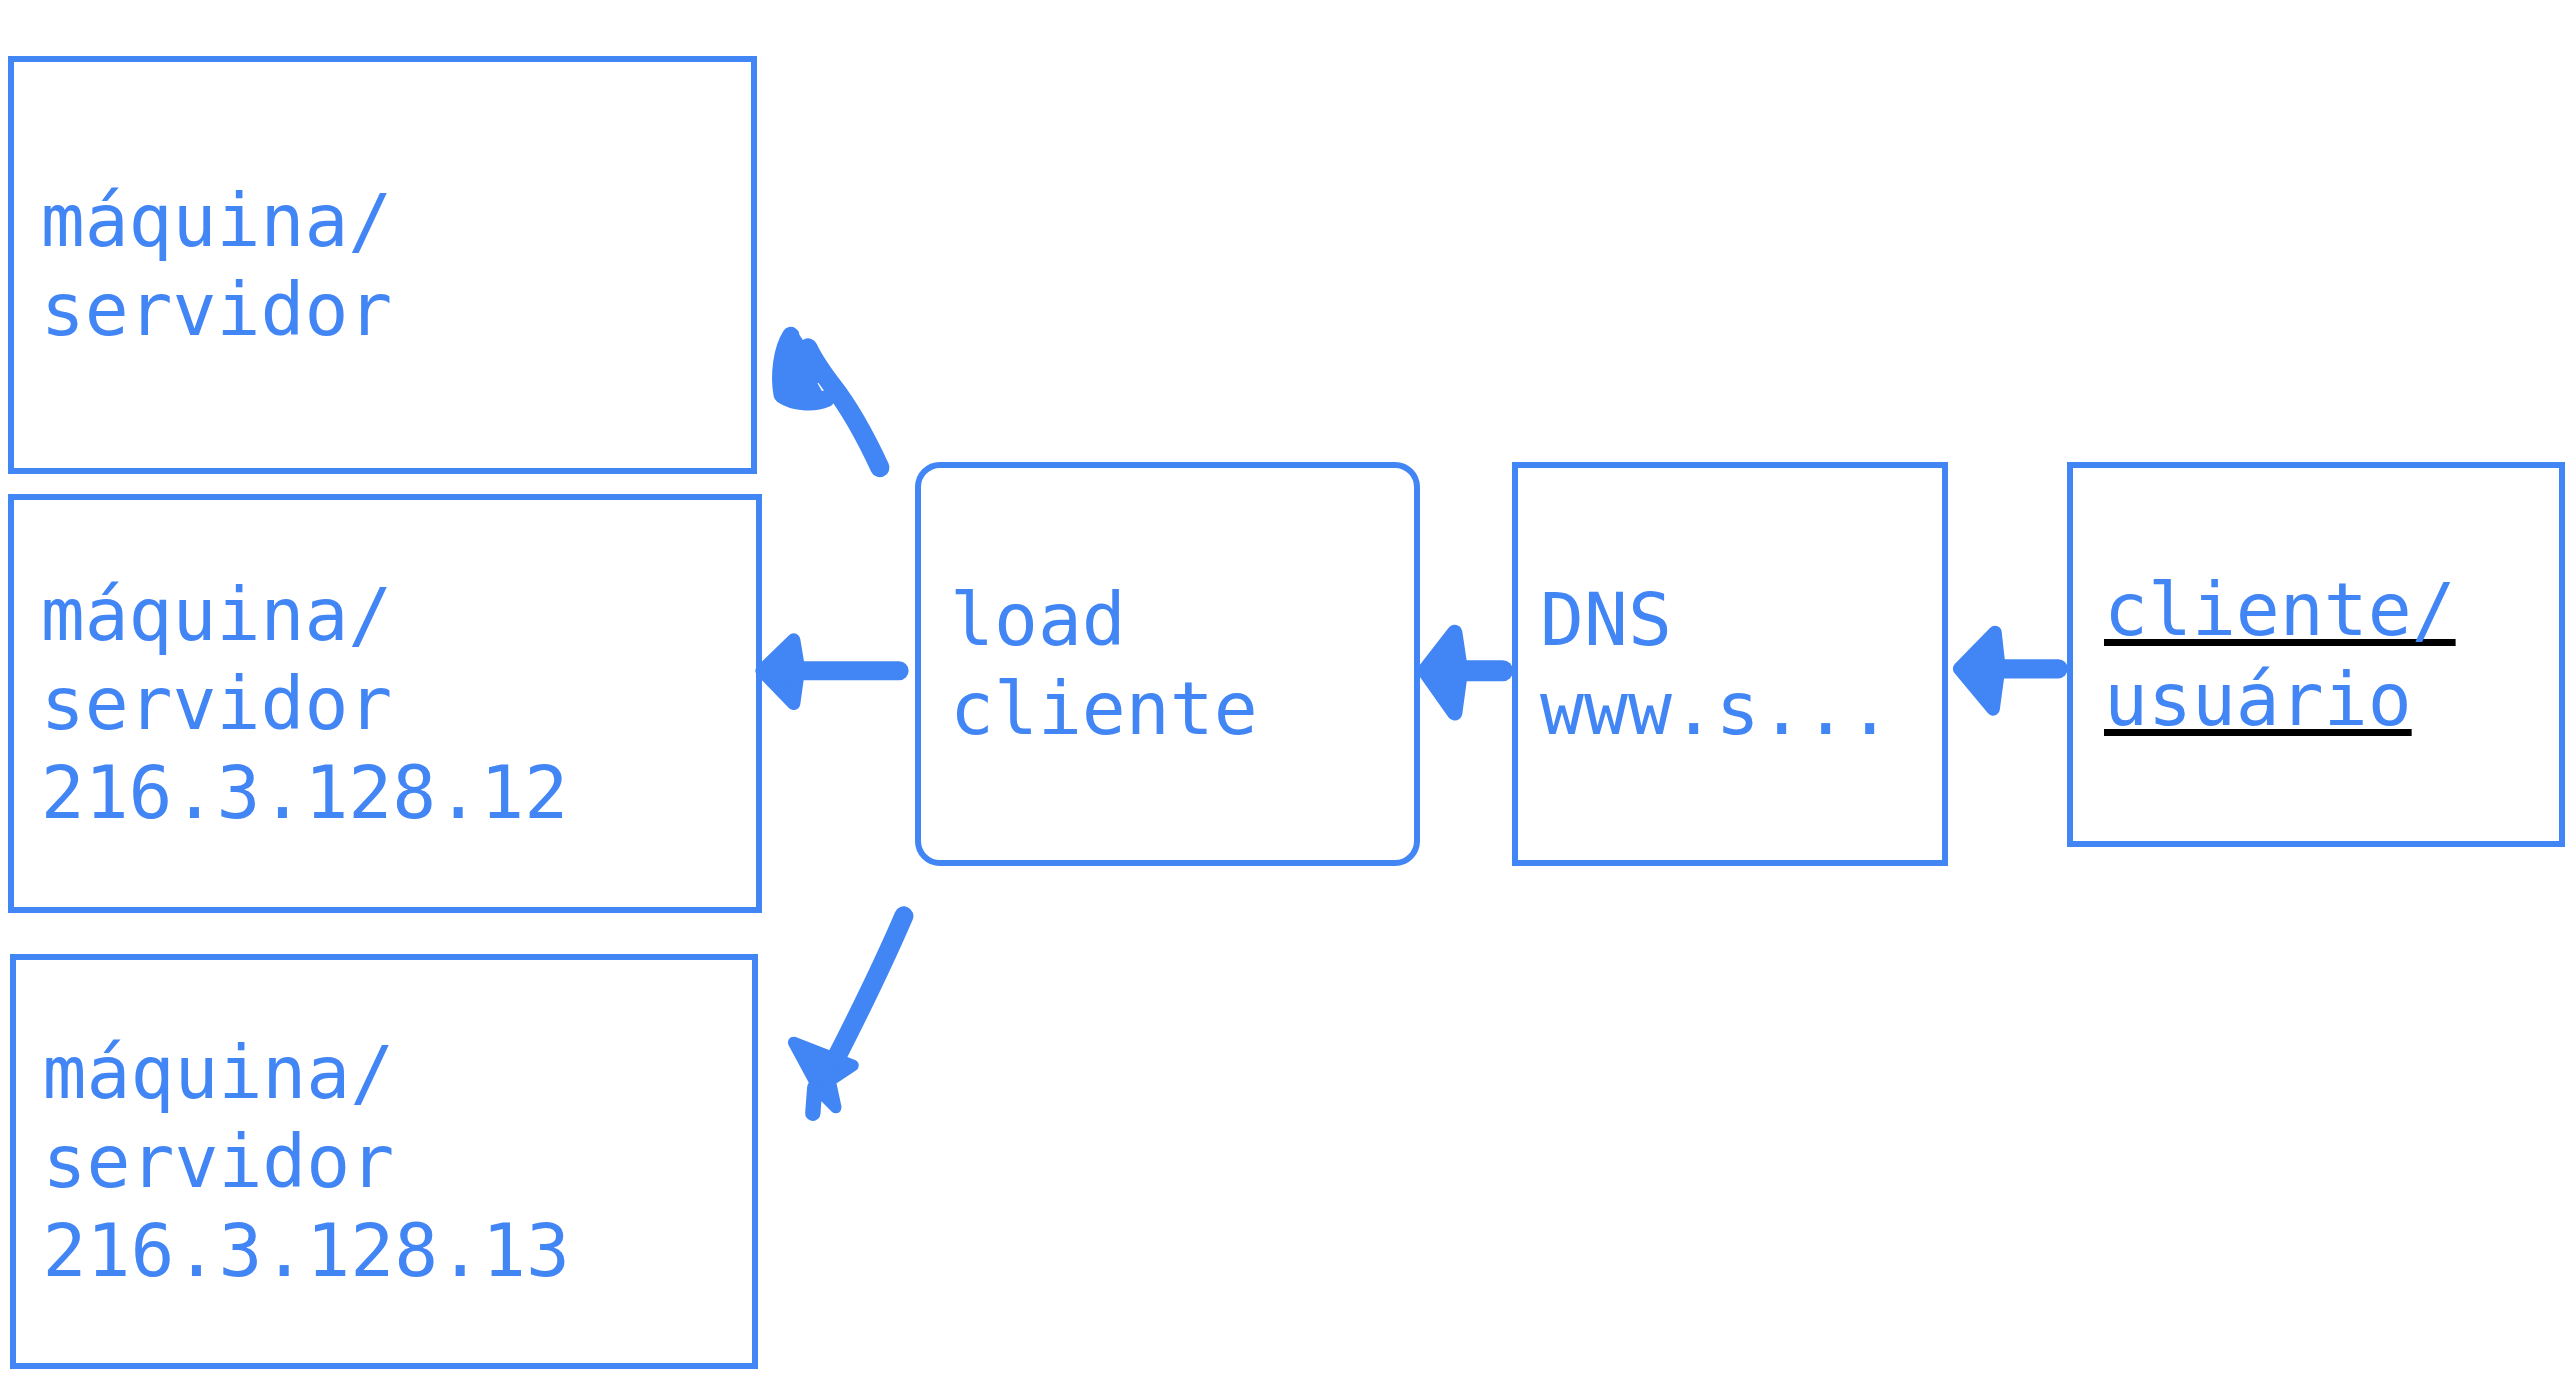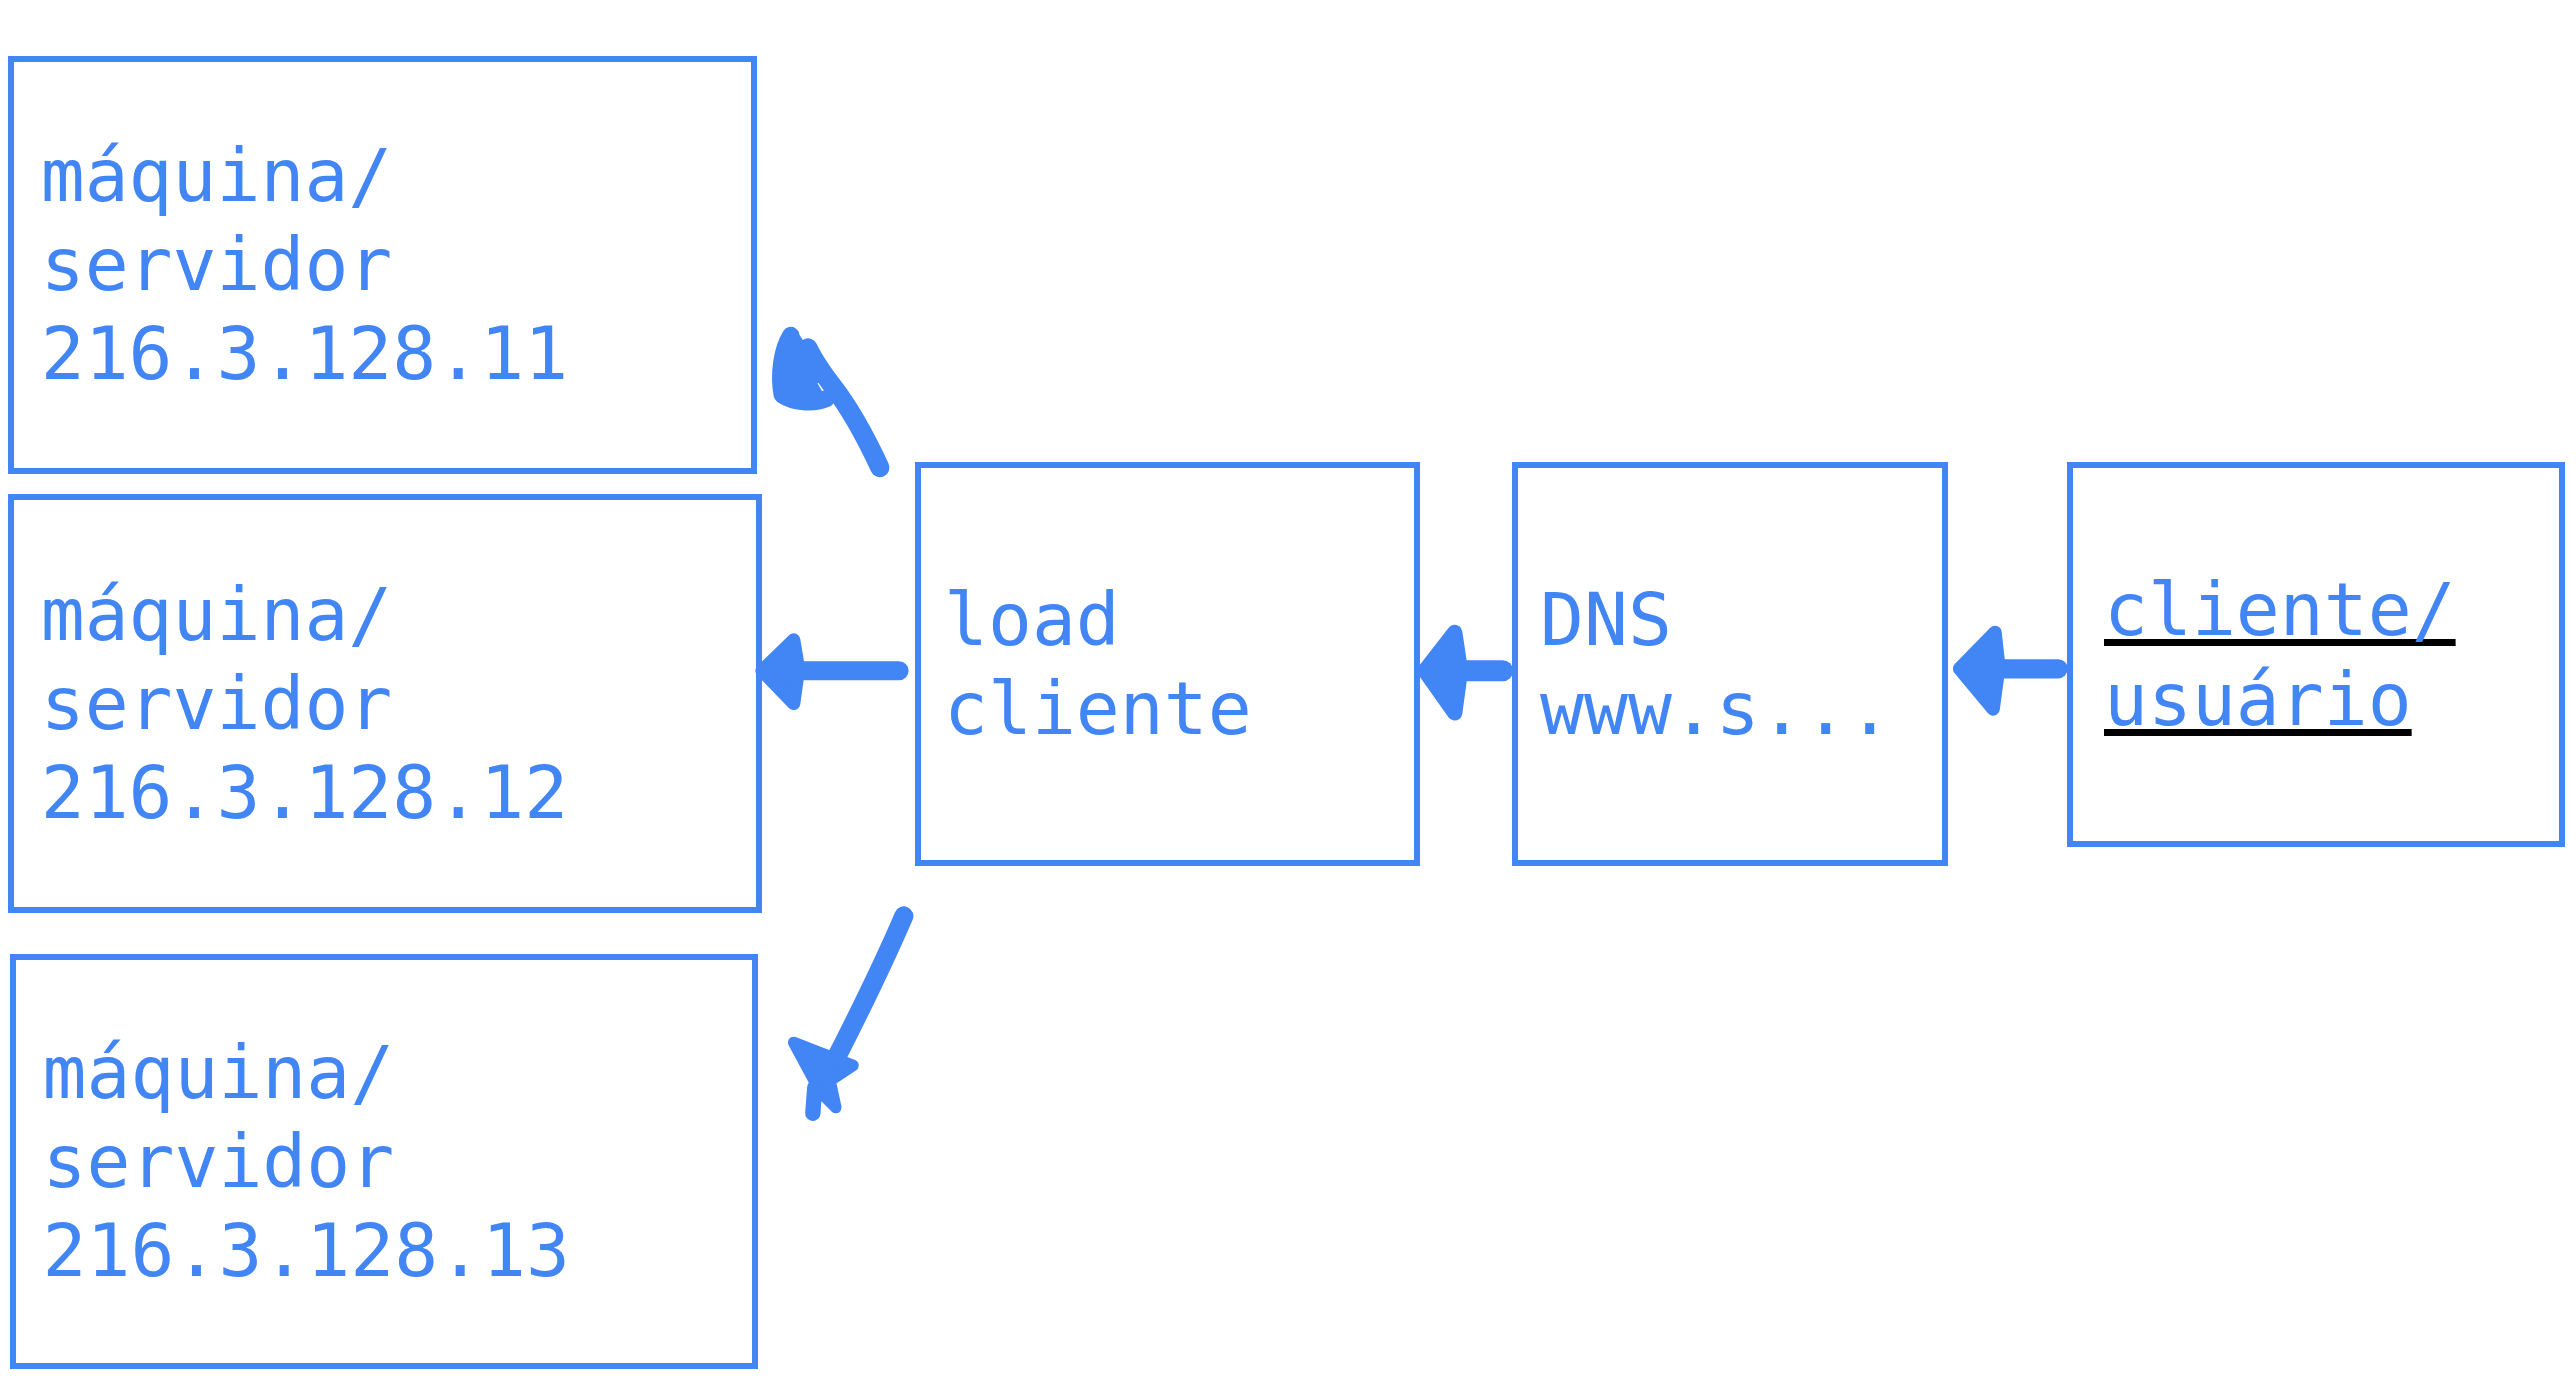--- a/index.html
+++ b/index.html
@@ -44,21 +44,21 @@
   #node-load-balancer { left: 915px;  top: 414px; width: 505px; height: 404px; }
   #node-dns        { left: 1512px; top: 414px; width: 436px; height: 404px; }
   #node-client     { left: 2067px; top: 414px; width: 498px; height: 385px; text-decoration: underline; }
 
   
   #node-load-balancer .node-line,
   #node-dns .node-line {
     overflow: visible;
   }
   #node-dns { padding-left: 22px; }
-  #node-load-balancer { padding-left: 23px; }
+  #node-load-balancer { padding-left: 29px; border-radius: 25px; }
   #node-client { padding-left: 31px; }
 
   #arrow-layer {
     position: absolute;
     left: 0;
     top: 0;
     width: 2576px;
     height: 1392px;
     pointer-events: none;
   }
@@ -94,21 +94,20 @@
 
     <g>
       <line x1="2148" y1="648" x2="2080" y2="648" stroke="#4285f4" stroke-width="20" stroke-linecap="round"></line>
       <path d="M 2045 648 L 2082 610 L 2086 646 L 2080 690 Z" fill="#4285f4" stroke="#4285f4" stroke-width="14" stroke-linejoin="round"></path>
     </g>
   </svg>
 
   <div class="node" id="node-server-1">
     <span class="node-line">máquina/</span>
     <span class="node-line">servidor</span>
-    <span class="node-line">216.3.128.11</span>
   </div>
 
   <div class="node" id="node-server-2">
     <span class="node-line">máquina/</span>
     <span class="node-line">servidor</span>
     <span class="node-line">216.3.128.12</span>
   </div>
 
   <div class="node" id="node-server-3">
     <span class="node-line">máquina/</span>

